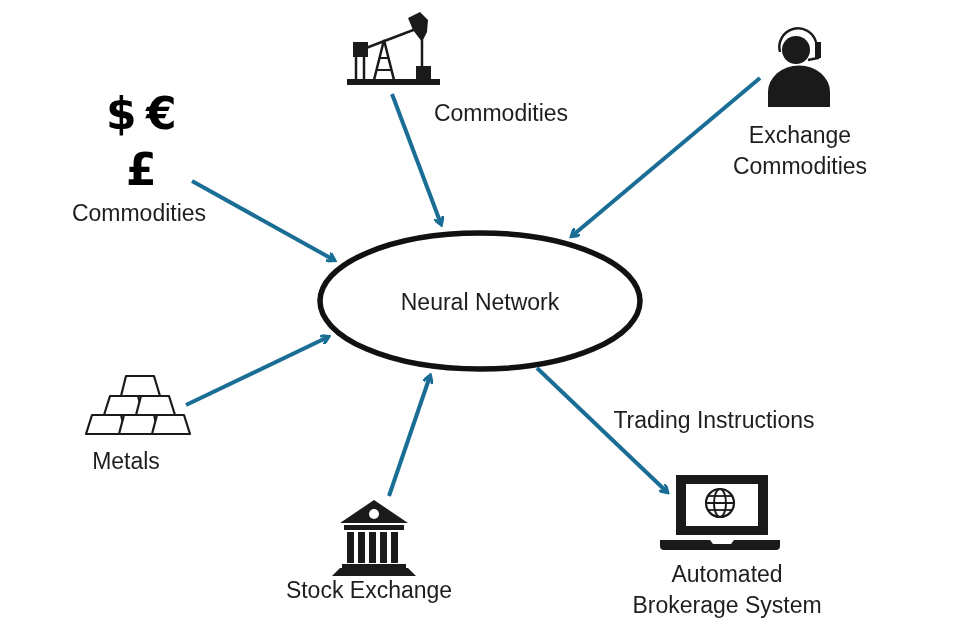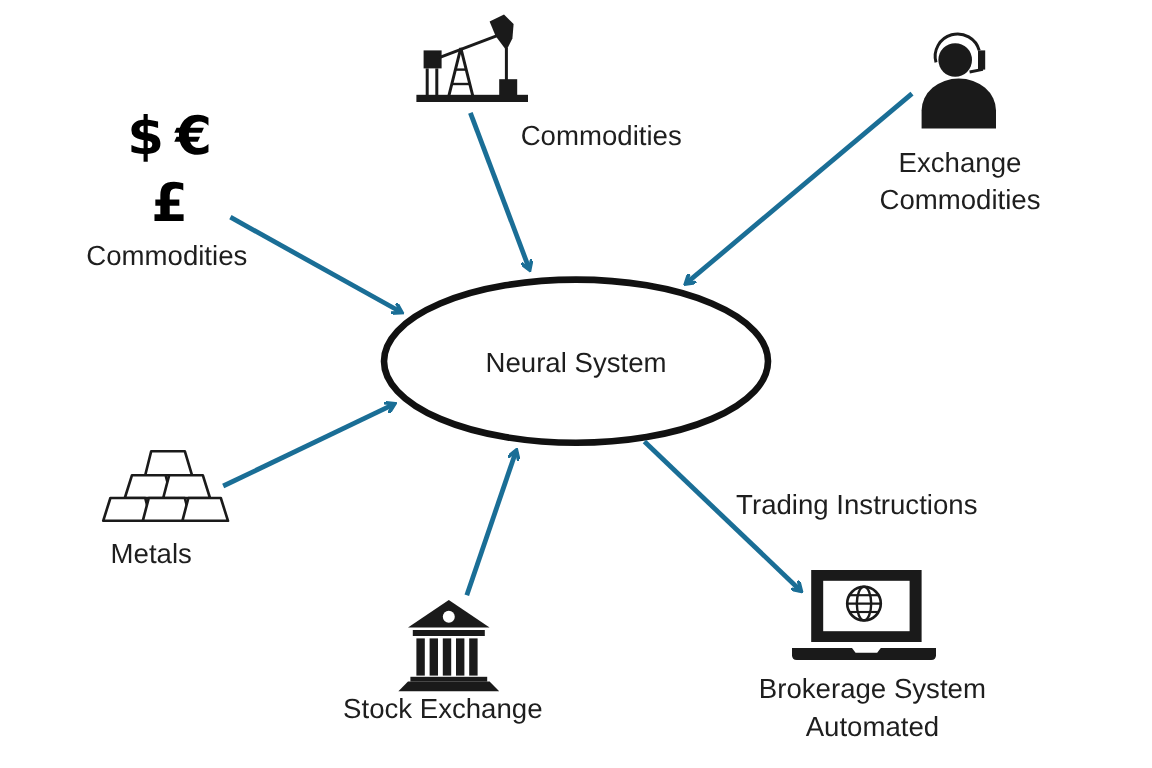--- a/index.html
+++ b/index.html
@@ -83,27 +83,27 @@
     <line x1="708" y1="510" x2="732" y2="510" stroke="#1a1a1a" stroke-width="1.8"></line>
     <path d="M660,540 L780,540 L780,546 Q780,550 776,550 L664,550 Q660,550 660,546 Z" fill="#1a1a1a"></path>
     <path d="M710,540 L734,540 L731,544 L713,544 Z" fill="#fff"></path>
   </g>
 </svg>
 
 <div class="cur" style="left:106px;top:88px;">$</div>
 <div class="cur" style="left:146px;top:88px;">€</div>
 <div class="cur" style="left:126px;top:144px;">£</div>
 
-<div class="lbl" style="left:380px;top:287px;width:200px;">Neural System</div>
+<div class="lbl" style="left:380px;top:287px;width:200px;">Neural Network</div>
 
 <div class="lbl" style="left:66px;top:198px;width:146px;">Commodities</div>
 <div class="lbl" style="left:416px;top:98px;width:170px;">Commodities</div>
 <div class="lbl" style="left:720px;top:120px;width:160px;">
   <div>Exchange</div>
   <div>Commodities</div>
 </div>
 <div class="lbl" style="left:76px;top:446px;width:100px;">Metals</div>
 <div class="lbl" style="left:264px;top:575px;width:210px;">Stock Exchange</div>
 <div class="lbl" style="left:594px;top:405px;width:240px;">Trading Instructions</div>
 <div class="lbl" style="left:612px;top:559px;width:230px;">
+  <div>Automated</div>
   <div>Brokerage System</div>
-  <div>Automated</div>
 </div>
 
 </body></html>

